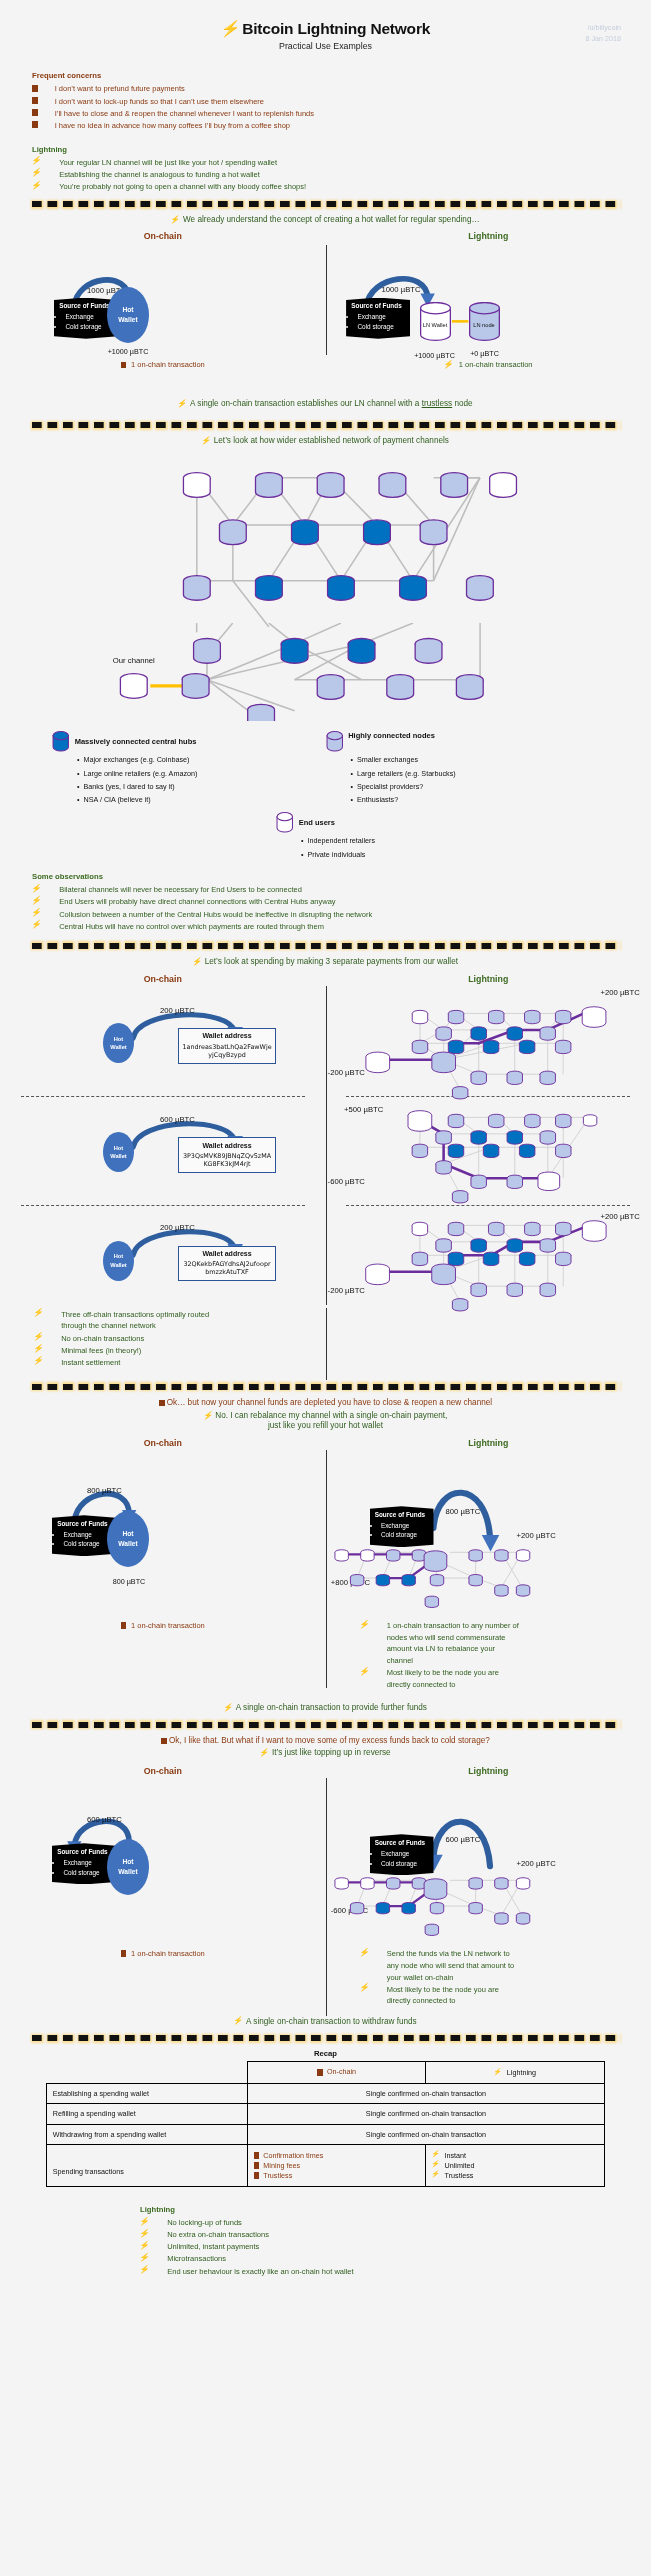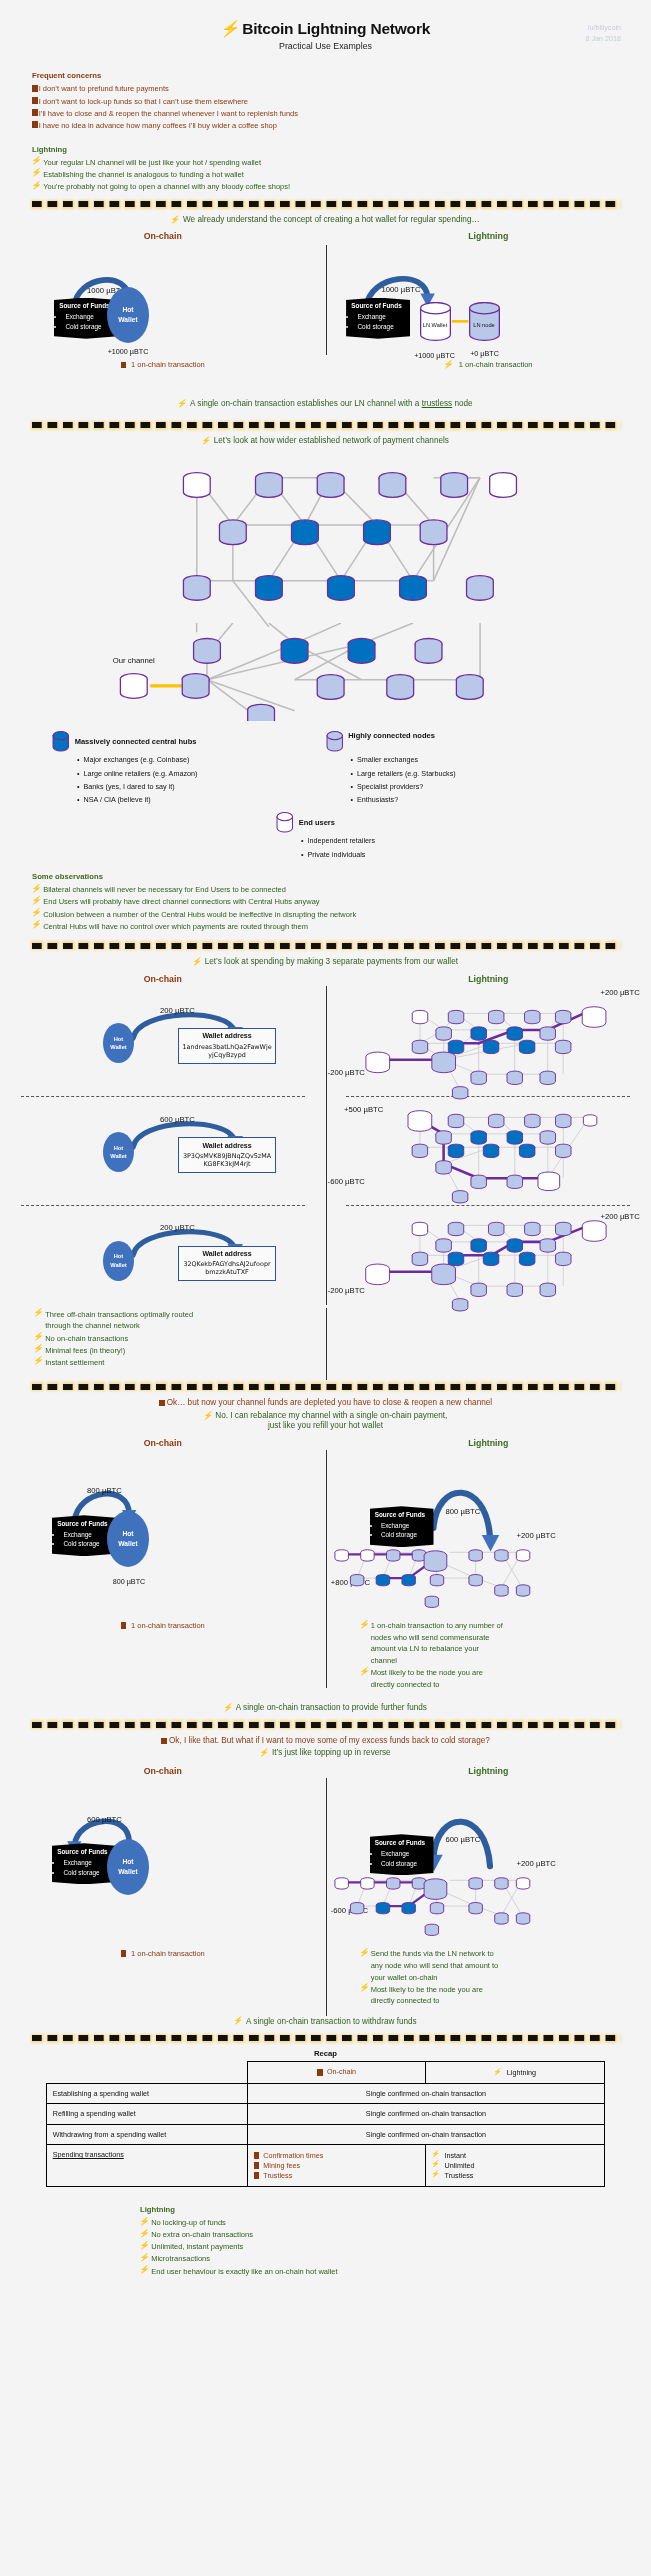--- a/index.html
+++ b/index.html
@@ -24,21 +24,21 @@
   .subtitle { font-size:8.8px; margin-top:3.1px; color:#222; font-weight:400; }
   .byline { position:absolute; right:30px; top:23px; text-align:right;
             color:#c5cedd; font-size:7.2px; line-height:1.5; }
 
   
   .block { padding: 0 32px; }
   h3.sec { font-size:7.7px; font-weight:700; margin:0 0 3.1px 0; }
   h3.brown { color:#8a3a12; }
   h3.green { color:#3d6b22; }
   ul.bl { list-style:none; margin:0; padding:0; }
-  ul.bl li { display:flex; align-items:flex-start; gap:1px;
+  ul.bl li { display:flex; align-items:flex-start; gap:17px;
              font-size:7.5px; line-height:1.55; margin:0.5px 0; }
   .sq { width:5.7px; height:6.7px; background:#8a3a12; flex:0 0 auto; margin-top:1.5px; }
   .txt-brown { color:#8a3a12; }
   .txt-green  { color:#2f5d1e; }
   .bolt-li { flex:0 0 6.2px; color:#ffc20e; font-size:8.2px; line-height:1;
              margin-top:0.5px; transform:skewX(-10deg); font-weight:700; }
 
   
   .divider { height:6.2px; margin: 8.2px 32px;
     background-image: repeating-linear-gradient(to right,
@@ -139,21 +139,21 @@
       <li>
           <span class="sq"></span>
           <span class="txt-brown">I don’t want to lock-up funds so that I can’t use them elsewhere</span>
         </li>
       <li>
           <span class="sq"></span>
           <span class="txt-brown">I’ll have to close and &amp; reopen the channel whenever I want to replenish funds</span>
         </li>
       <li>
           <span class="sq"></span>
-          <span class="txt-brown">I have no idea in advance how many coffees I’ll buy wider a coffee shop</span>
+          <span class="txt-brown">I have no idea in advance how many coffees I’ll buy from a coffee shop</span>
         </li>
     </ul>
   </div>
 
   <div class="block" style="margin-top:13.4px;">
     <h3 class="sec green">Lightning</h3>
     <ul class="bl">
       <li>
           <span class="bolt-li">⚡</span>
           <span class="txt-green">Your regular LN channel will be just like your hot / spending wallet</span>
@@ -1373,21 +1373,21 @@
       </tr>
       <tr>
         <td>Refilling a spending wallet</td>
         <td class="center" colspan="2">Single confirmed on-chain transaction</td>
       </tr>
       <tr>
         <td>Withdrawing from a spending wallet</td>
         <td class="center" colspan="2">Single confirmed on-chain transaction</td>
       </tr>
       <tr>
-        <td style="vertical-align:top;padding-top:5px;text-decoration:underline;">Spending transactions</td>
+        <td style="vertical-align:top;padding-top:22px;">Spending transactions</td>
         <td style="vertical-align:top;">
           <div class="cellrow">
                 <span class="sq"></span>
                 <span class="txt-brown">Confirmation times</span>
               </div>
           <div class="cellrow">
                 <span class="sq"></span>
                 <span class="txt-brown">Mining fees</span>
               </div>
           <div class="cellrow">

